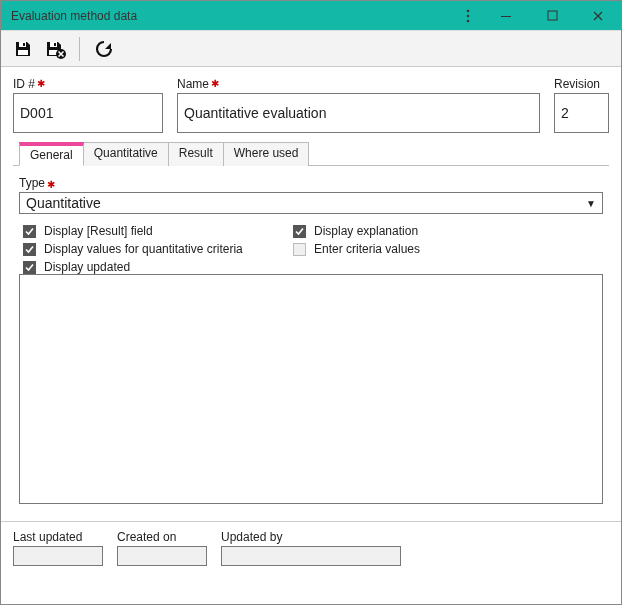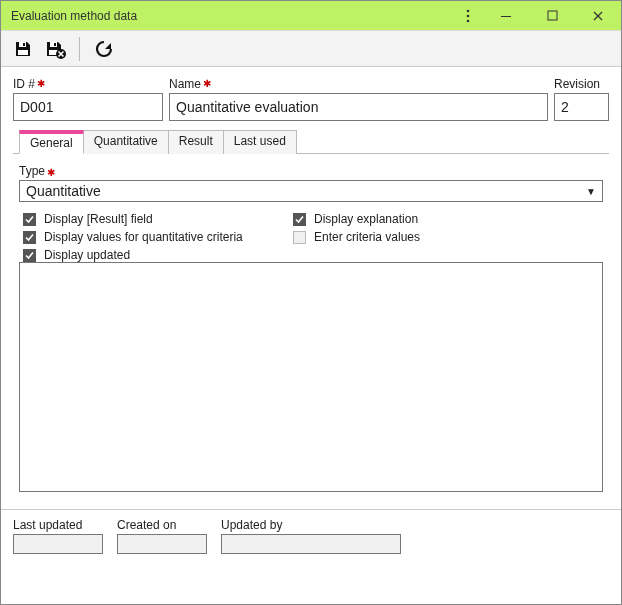--- a/index.html
+++ b/index.html
@@ -10,21 +10,21 @@
     color: #222;
     background: #fff;
     width: 622px;
     height: 605px;
     overflow: hidden;
     border: 1px solid #888;
   }
   
   .titlebar {
     height: 30px;
-    background: #bef264;
+    background: #14b8a6;
     border-bottom: 1px solid #ddd;
     display: flex;
     align-items: center;
     padding-left: 10px;
   }
   .titlebar-title { flex: 0 0 auto; color:#333; font-size:12px; }
   .titlebar-spacer { flex: 1 1 auto; }
   .titlebar-btn {
     width: 46px;
     height: 30px;
@@ -47,27 +47,27 @@
     display:flex; align-items:center; justify-content:center;
     border-radius:2px;
   }
   .tool-sep {
     width:1px; height:24px; background:#bbb; margin:0 6px;
   }
   
   .content {
     padding: 10px 12px 8px 12px;
   }
-  .row { display:flex; gap:6px; align-items:flex-start; margin-bottom:8px; }
+  .row { display:flex; gap:14px; align-items:flex-start; margin-bottom:8px; }
   .field { display:flex; flex-direction:column; }
   .field-label { font-size:12px; color:#222; margin-bottom:2px; display:flex; align-items:center; gap:2px; }
   .req-mark { color:#c00; font-size:10px; line-height:1; }
   input.text {
     border:1px solid #777;
-    height:28px;
+    height:40px;
     padding:2px 6px;
     font-size:14px;
     font-family: Arial, sans-serif;
     background:#fff;
     color:#222;
   }
   
   .tabs {
     margin-top: 4px;
     border-bottom:1px solid #bbb;
@@ -241,21 +241,21 @@
     <div class="field" style="width:55px;">
       <div class="field-label">Revision</div>
       <input class="text" type="text" value="2" style="">
     </div>
   </div>
 
   <div class="tabs">
     <div class="tab active">General</div>
     <div class="tab">Quantitative</div>
     <div class="tab">Result</div>
-    <div class="tab">Last used</div>
+    <div class="tab">Where used</div>
   </div>
 
   <div class="tab-body">
 
     <div class="sub-field-label">
       <span>Type</span>
       <span class="req-mark">✱</span>
     </div>
     <div class="select-box">
       <span>Quantitative</span>

